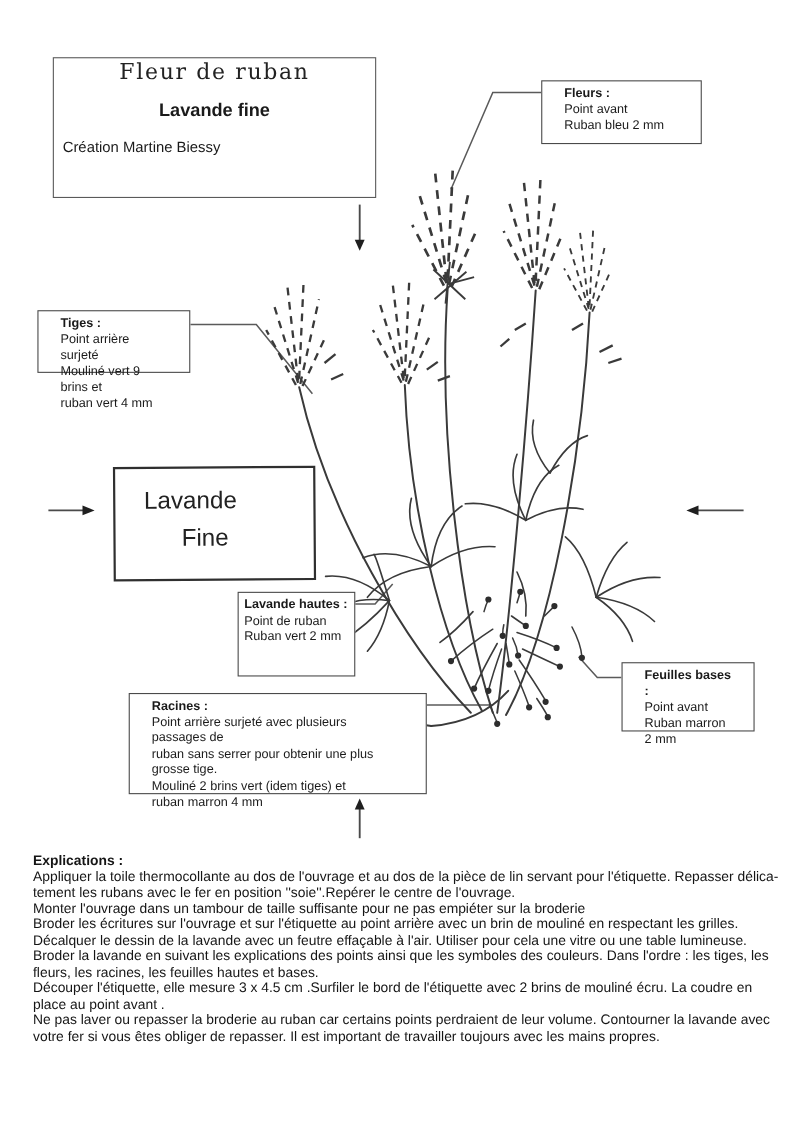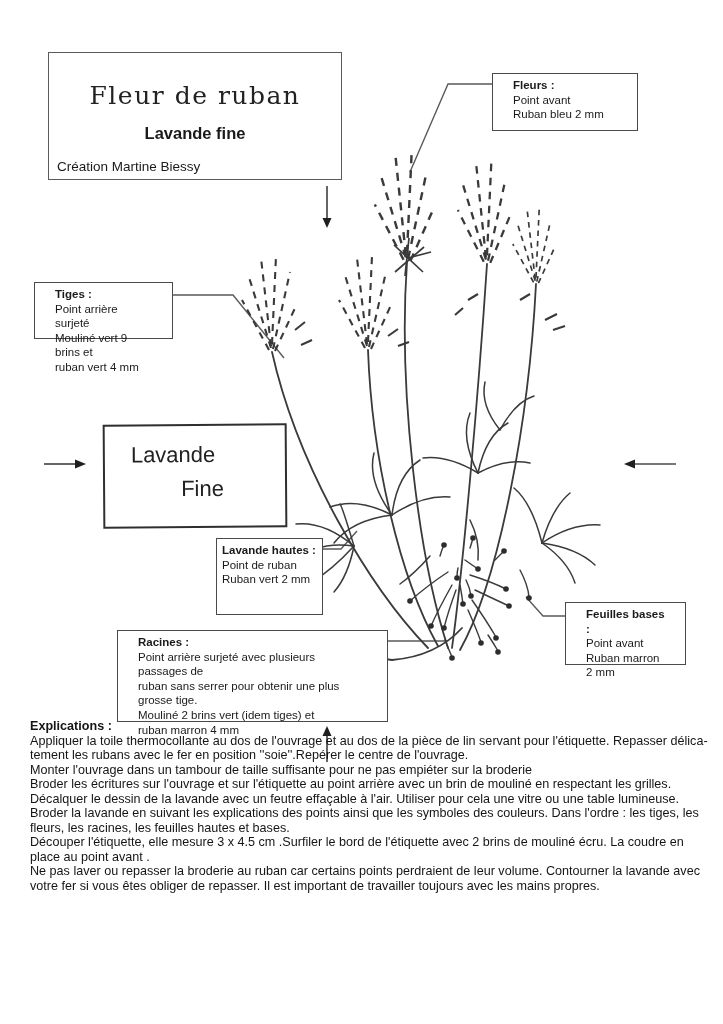--- a/index.html
+++ b/index.html
@@ -19,40 +19,40 @@
   .root path{stroke:#3a3a3a;stroke-width:1.4;fill:none;stroke-linecap:round;}
   .root circle{fill:#2d2d2d;stroke:none;}
 
   .box{position:absolute;background:#ffffff;border:1.5px solid #4a4a4a;z-index:2;box-sizing:border-box;}
   .callout{padding:4px 20px;font-size:11.5px;line-height:1.27;}
   .callout .box-title{font-weight:bold;}
   .lines{white-space:pre-line;}
 
   .title-box{left:48px;top:52px;width:294px;height:128px;border-color:#5a5a5a;}
   .title-box .main-title{
-    font-family:"DejaVu Serif",serif;font-size:25px;font-weight:400;
-    text-align:center;margin-top:28px;letter-spacing:1.5px;color:#222;
+    font-family:"DejaVu Serif",serif;font-size:20px;font-weight:400;
+    text-align:center;margin-top:0;letter-spacing:1.5px;color:#222;
   }
   .title-box .sub-title{font-size:16.5px;font-weight:bold;text-align:center;margin-top:14px;}
   .title-box .credit{font-size:13.5px;margin:16px 0 0 8px;}
 
   .fleurs-box{left:492px;top:73px;width:146px;height:58px;}
   .tiges-box{left:34px;top:282px;width:139px;height:57px;}
   .fh-box{left:216px;top:538px;width:107px;height:77px;padding:4px 5px;}
   .fb-box{left:565px;top:602px;width:121px;height:63px;}
   .racines-box{left:117px;top:630px;width:271px;height:92px;}
 
   .center-box{
     left:103px;top:424px;width:184px;height:104px;border:2px solid #2f2f2f;
     transform:rotate(-0.4deg);font-size:22px;color:#222;
   }
   .center-box .cl1{margin:16px 0 0 26px;}
-  .center-box .cl2{margin:8px 0 0 76px;}
-
-  .explications{position:absolute;left:30px;top:719px;width:678px;z-index:2;
+  .center-box .cl2{margin:8px 0 0 60px;}
+
+  .explications{position:absolute;left:30px;top:775px;width:678px;z-index:2;
     font-size:12.6px;line-height:14.5px;color:#151515;}
   .explications .exp-heading{font-weight:bold;}
 </style>
 </head>
 <body>
 
 <div class="page">
 
   <svg class="canvas" width="723" height="1024" viewBox="0 0 723 1024">
 

